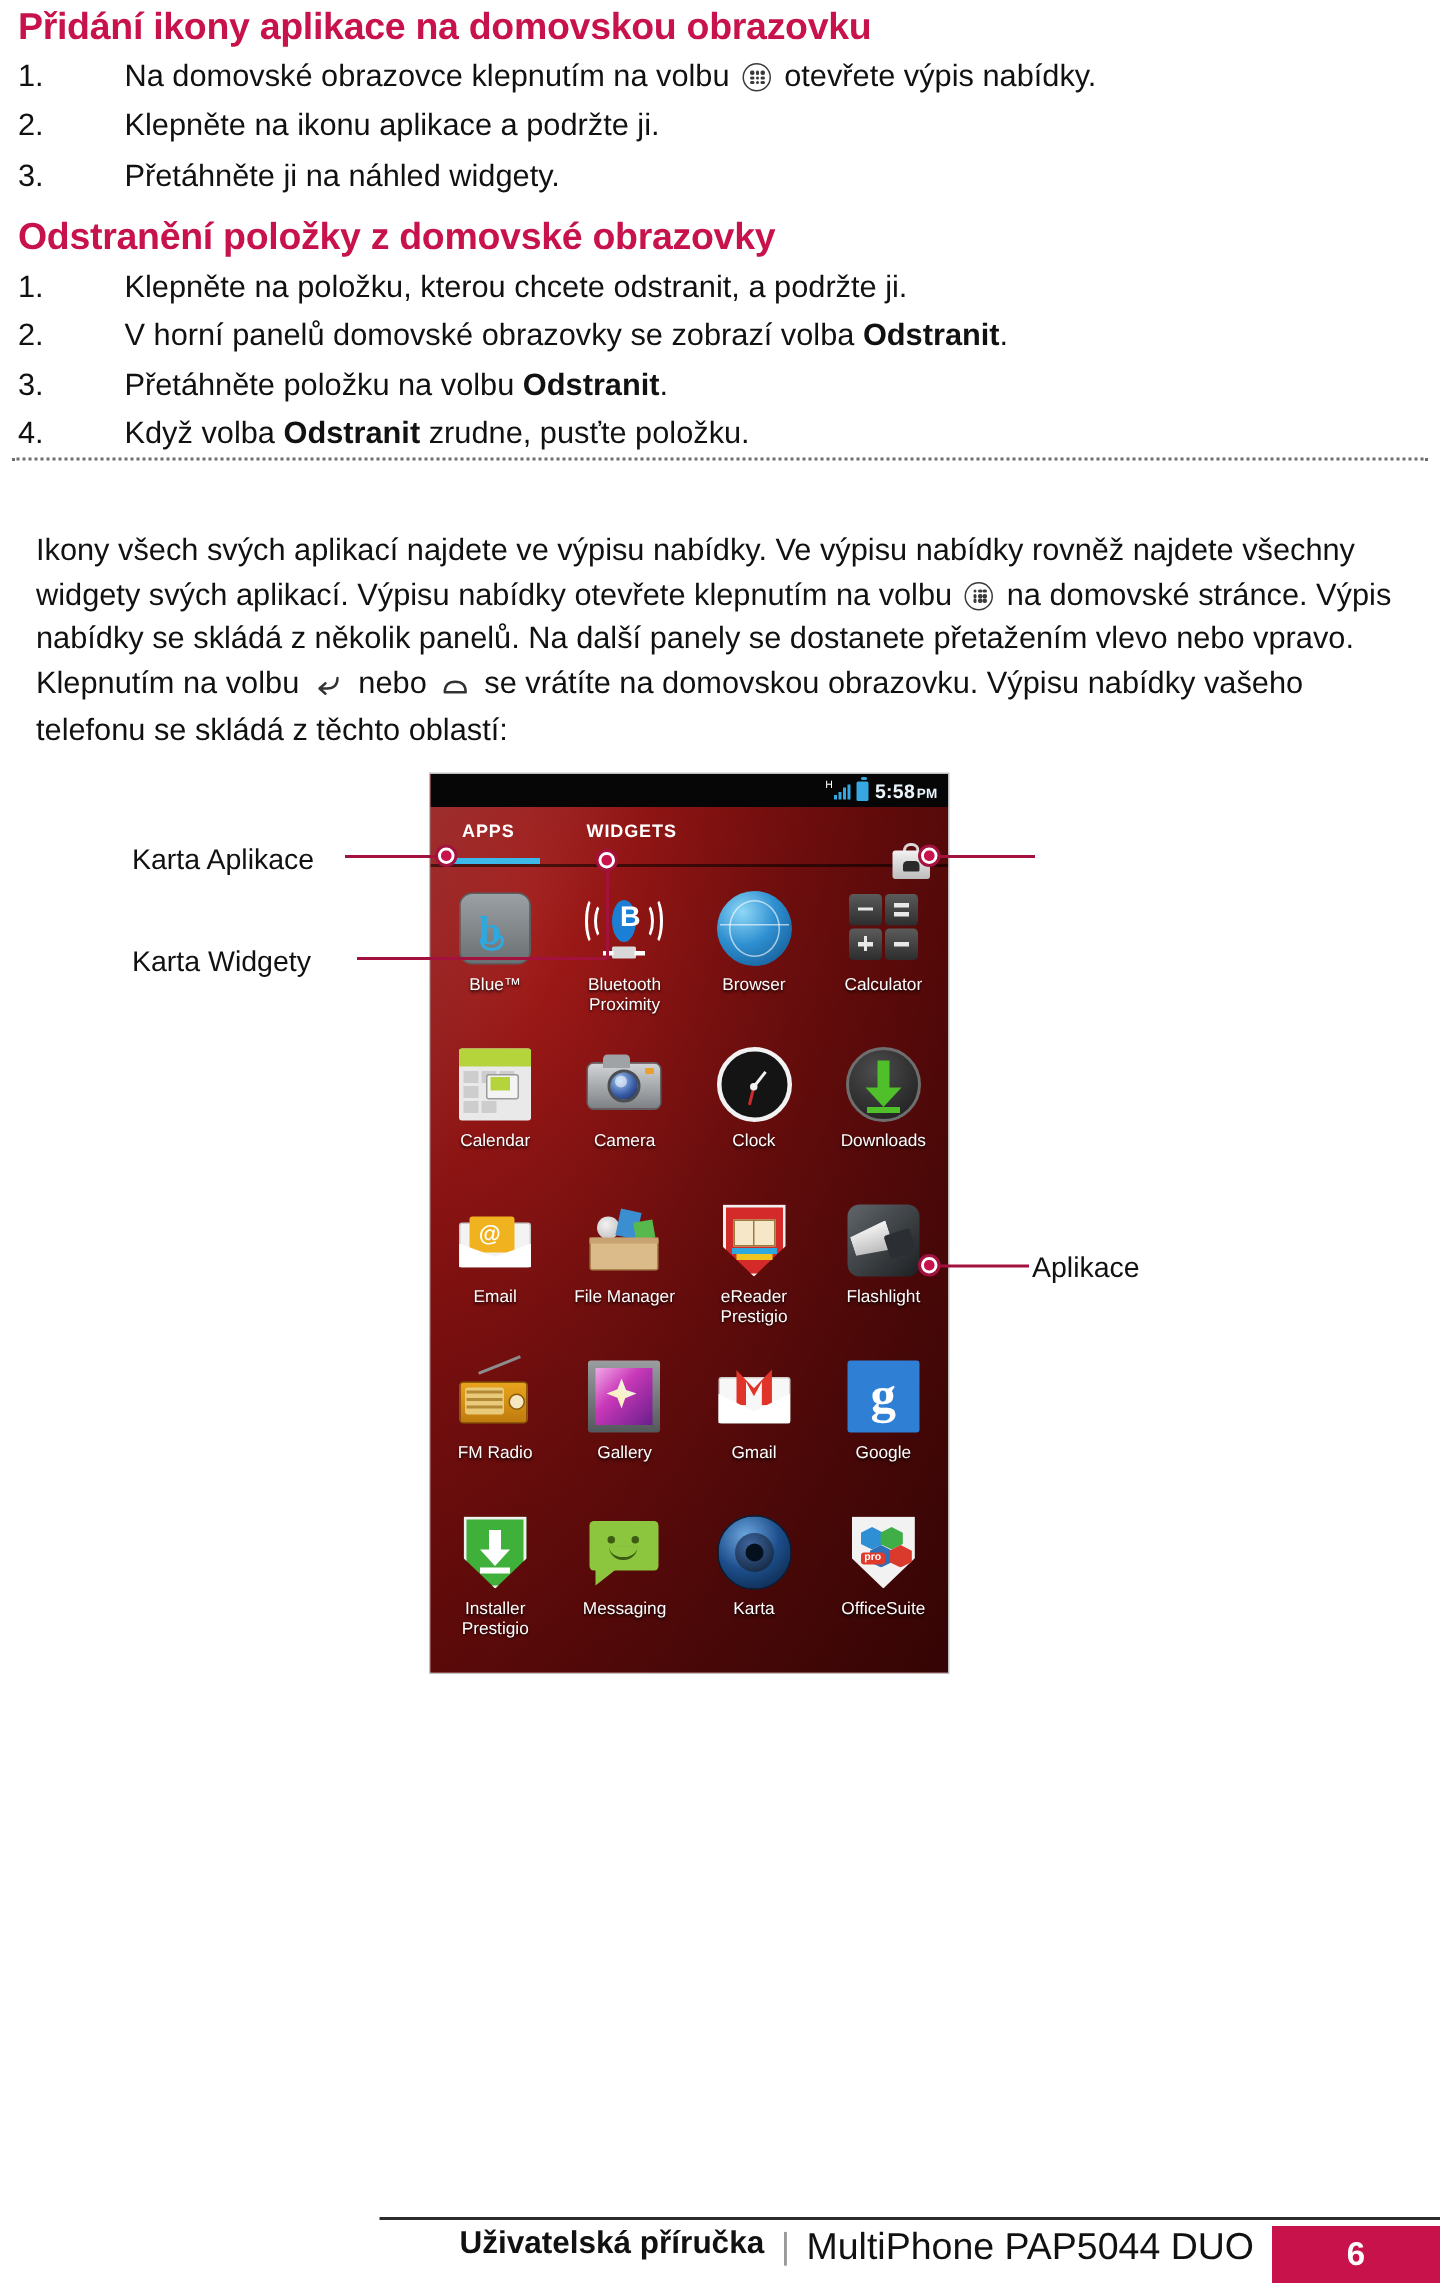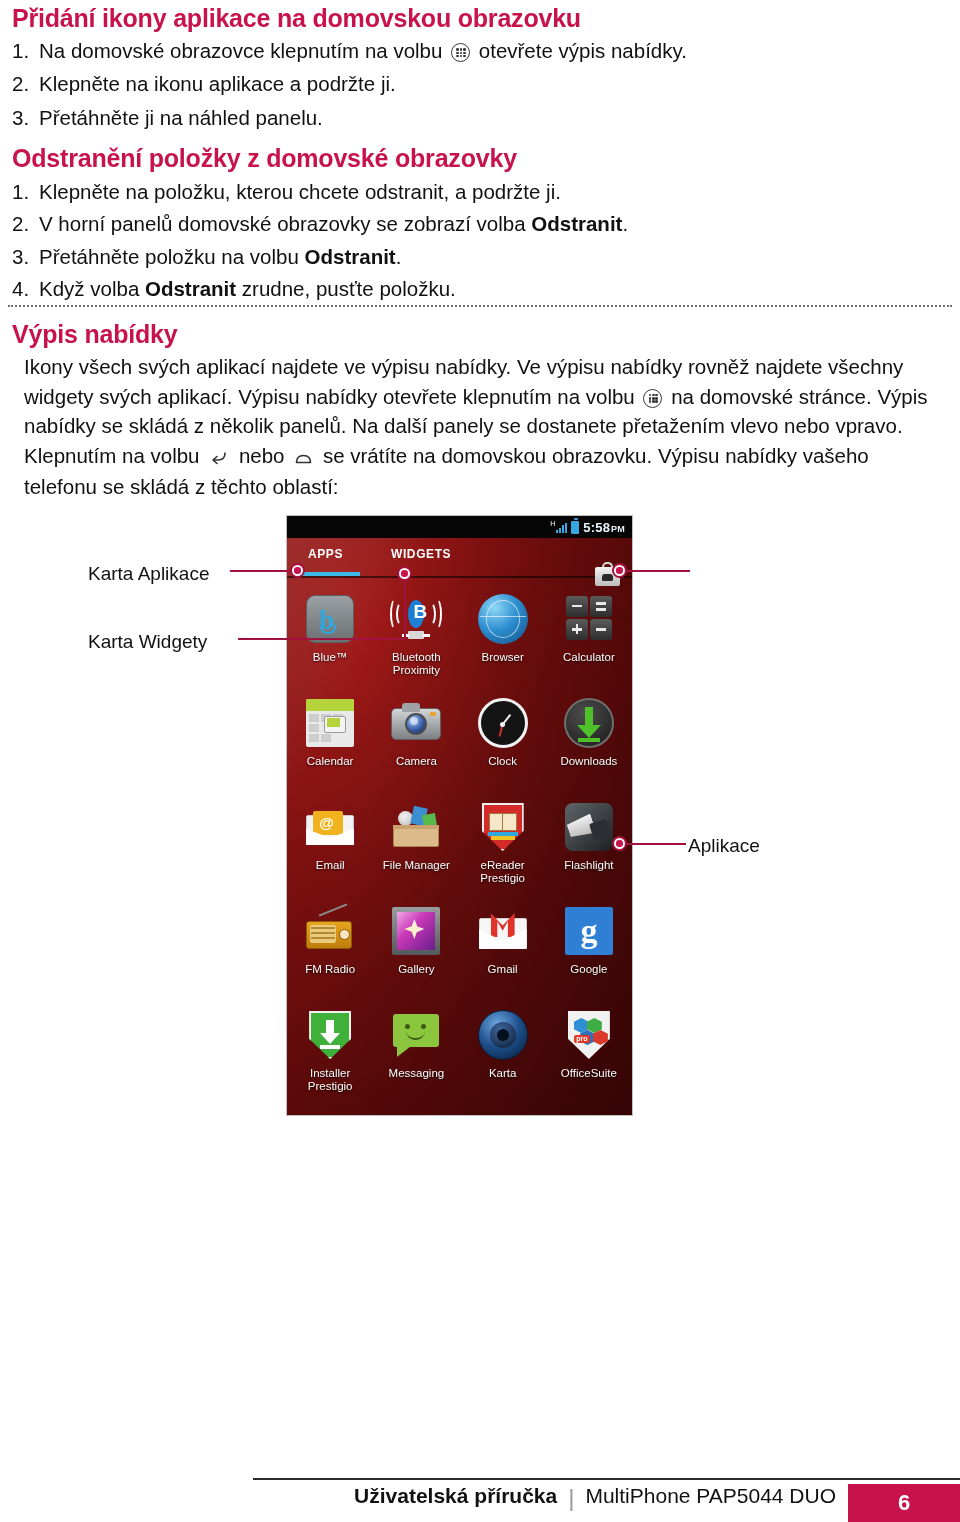--- a/index.html
+++ b/index.html
@@ -23,21 +23,21 @@
   .body-txt { font-size: 20.5px; line-height: 1.44; color: #111; }
   ol.steps { list-style: none; }
   ol.steps li {
     font-size: 20.5px;
     line-height: 1.43;
     color: #111;
     display: flex;
     align-items: baseline;
   }
   ol.steps li .num { width: 27px; flex: none; }
-  ol.steps li .txt { flex: 1; }
+  ol.steps li .txt { flex: 1; margin-left: 44px; }
   b { font-weight: 700; }
 
   
   .gl-apps {
     display: inline-block;
     width: 19px; height: 19px;
     border: 1.6px solid #3a3a3a;
     border-radius: 50%;
     position: relative;
     vertical-align: -4px;
@@ -182,21 +182,21 @@
     width: 707px; height: 2px; background: #2b2b2b;
   }
   .footer {
     position: absolute; left: 253px; top: 1484px;
     width: 707px; height: 38px;
     display: flex; align-items: flex-start;
   }
   .f-spacer { flex: 1; }
   .f-bold { font-size: 21px; font-weight: 700; color: #111; }
   .f-sep { color: #9a9a9a; font-size: 24px; margin: 0 11px; font-weight: 300;}
-  .f-reg { font-size: 21px; color: #111; }
+  .f-reg { font-size: 25px; color: #111; }
   .f-page {
     width: 112px; align-self: stretch; background: #C8124B;
     color: #ffffff; font-size: 22px; font-weight: 700;
     display: flex; align-items: center; justify-content: center;
     margin-left: 12px;
   }
 </style>
 </head>
 <body>
 
@@ -214,21 +214,21 @@
           <i style="left:4.1px;top:10.9px"></i><i style="left:7.5px;top:10.9px"></i><i style="left:10.9px;top:10.9px"></i>
         </span><span> otevřete výpis nabídky.</span>
       </span>
     </li>
     <li style="margin-bottom:4px">
       <span class="num">2.</span>
       <span class="txt">Klepněte na ikonu aplikace a podržte ji.</span>
     </li>
     <li>
       <span class="num">3.</span>
-      <span class="txt">Přetáhněte ji na náhled panelu.</span>
+      <span class="txt">Přetáhněte ji na náhled widgety.</span>
     </li>
   </ol>
 
   <h2 class="sec-title" style="position:absolute;left:12px;top:144px;width:700px">Odstranění položky z domovské obrazovky</h2>
 
   <ol class="steps" style="position:absolute;left:12px;top:177px;width:930px">
     <li style="margin-bottom:3px">
       <span class="num">1.</span>
       <span class="txt">Klepněte na položku, kterou chcete odstranit, a podržte ji.</span>
     </li>
@@ -241,21 +241,20 @@
       <span class="txt"><span>Přetáhněte položku na volbu </span><b>Odstranit</b><span>.</span></span>
     </li>
     <li>
       <span class="num">4.</span>
       <span class="txt"><span>Když volba </span><b>Odstranit</b><span> zrudne, pusťte položku.</span></span>
     </li>
   </ol>
 
   <div class="divider" style="position:absolute;left:8px;top:305px;width:944px"></div>
 
-  <h2 class="sec-title" style="position:absolute;left:12px;top:320px;width:500px">Výpis nabídky</h2>
 
   <p class="body-txt" style="position:absolute;left:24px;top:352px;width:912px"><span>Ikony všech svých aplikací najdete ve výpisu nabídky. Ve výpisu nabídky rovněž najdete všechny widgety svých aplikací. Výpisu nabídky otevřete klepnutím na volbu </span><span class="gl-apps">
       <i style="left:4.1px;top:4.1px"></i><i style="left:7.5px;top:4.1px"></i><i style="left:10.9px;top:4.1px"></i>
       <i style="left:4.1px;top:7.5px"></i><i style="left:7.5px;top:7.5px"></i><i style="left:10.9px;top:7.5px"></i>
       <i style="left:4.1px;top:10.9px"></i><i style="left:7.5px;top:10.9px"></i><i style="left:10.9px;top:10.9px"></i>
     </span><span> na domovské stránce. Výpis nabídky se skládá z několik panelů. Na další panely se dostanete přetažením vlevo nebo vpravo. Klepnutím na volbu </span><span class="gl-back"><svg width="20" height="15" viewBox="0 0 20 15">
           <path d="M16 3 Q16 10 9 10 L4 10 M4 10 L8 6.5 M4 10 L8 13.5" fill="none" stroke="#333" stroke-width="1.6" stroke-linecap="round" stroke-linejoin="round"></path>
         </svg></span><span> nebo </span><span class="gl-home"><svg width="19" height="13" viewBox="0 0 19 13">
           <path d="M2.5 10.5 Q2.5 3.5 9.5 3.5 Q16.5 3.5 16.5 10.5 Z" fill="none" stroke="#333" stroke-width="1.6" stroke-linejoin="round"></path>
         </svg></span><span> se vrátíte na domovskou obrazovku. Výpisu nabídky vašeho telefonu se skládá z těchto oblastí:</span></p>

